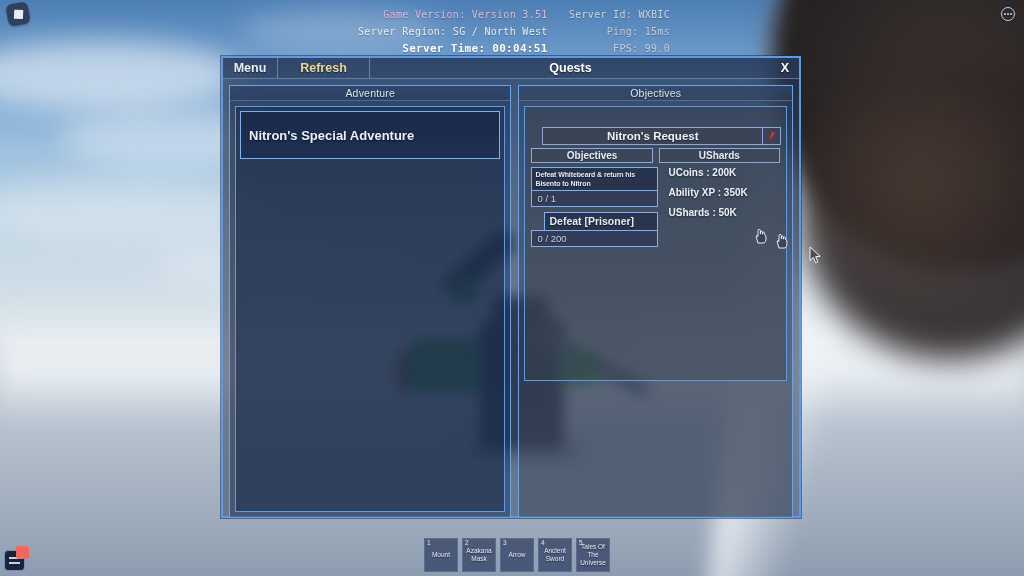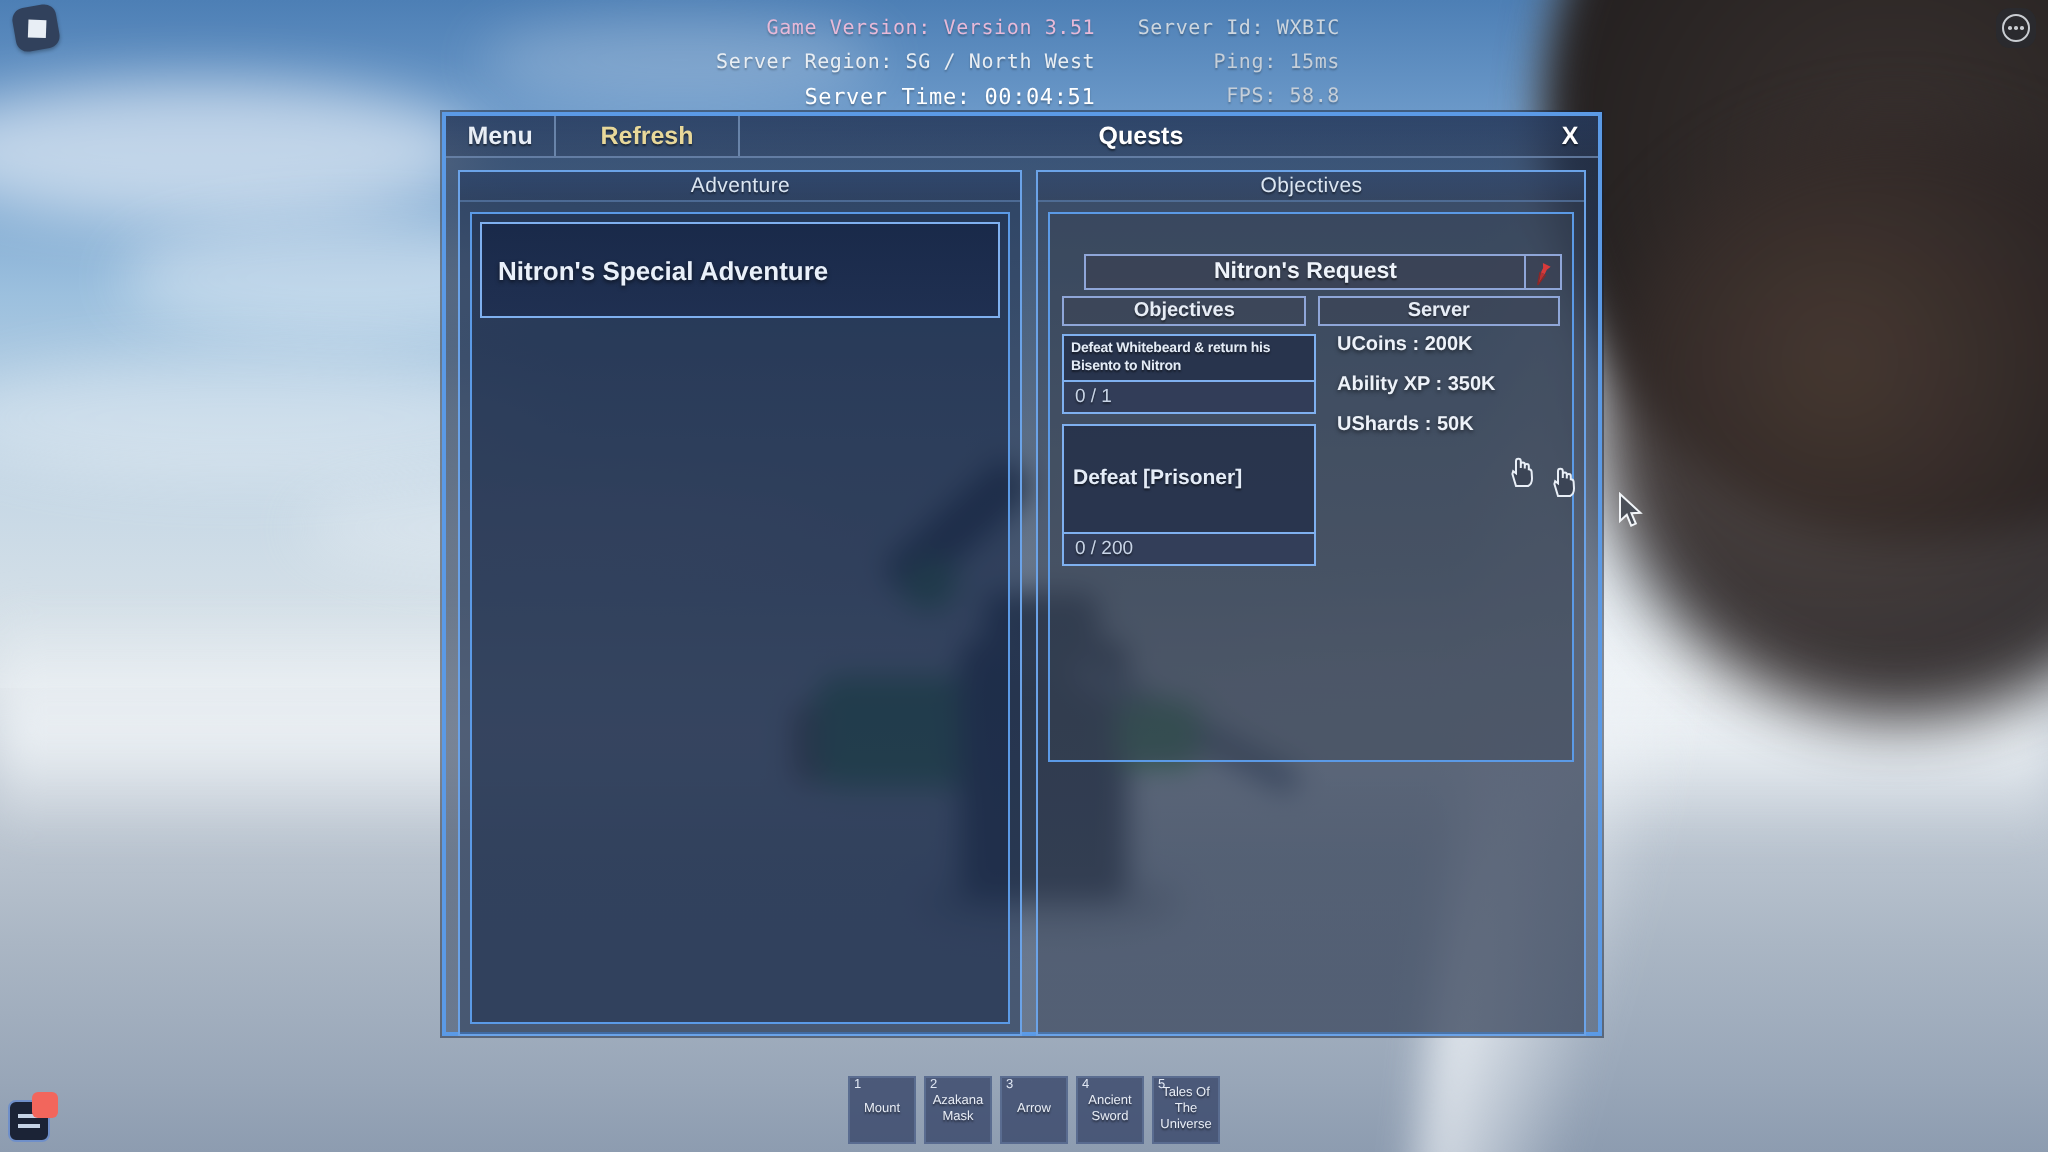--- a/index.html
+++ b/index.html
@@ -67,21 +67,21 @@
     position:absolute; left:0; top:0; width:1024px; height:58px;
     font-family:"DejaVu Sans Mono", monospace; font-size:10px; letter-spacing:.3px;
     pointer-events:none;
   }
   .stat-col { position:absolute; }
   .stat-left  { left:358px; top:6px; text-align:right; }
   .stat-right { left:560px; top:6px; width:110px; text-align:right; }
   .stat-line { height:17px; line-height:17px; white-space:nowrap; text-shadow:0 1px 1px rgba(0,0,0,.25); }
   .s-version { color:#e7b9d8; }
   .s-region  { color:#e9eef3; }
-  .s-time    { color:#ffffff; font-weight:normal; font-size:11px; }
+  .s-time    { color:#ffffff; font-weight:bold; font-size:11px; }
   .s-dim     { color:#cdd6df; }
   .s-dim2    { color:#c6cfd9; }
 
   
   .rbx-logo {
     position:absolute; left:7px; top:3px; width:22px; height:22px;
     background:#31415c; border-radius:6px; transform:rotate(-10deg);
     box-shadow:0 1px 2px rgba(0,0,0,.3);
     display:flex; align-items:center; justify-content:center;
   }
@@ -200,21 +200,21 @@
   .col-rew { flex:1; padding-left:2px; }
 
   .obj-item { margin-bottom:5px; }
   .obj-desc {
     border:1px solid #7fb0ef; border-bottom:none;
     background:rgba(36,48,74,.85);
     padding:2px 3px; font-size:7px; font-weight:bold; color:#e4ecf7;
     line-height:9px; letter-spacing:-0.1px;
     text-shadow:0 1px 1px rgba(0,0,0,.5);
   }
-  .obj-desc.big { font-size:10.5px; line-height:13px; padding:20px 4px; letter-spacing:0; }
+  .obj-desc.big { font-size:10.5px; line-height:13px; padding:2px 4px; letter-spacing:0;margin-left:13px; }
   .obj-prog {
     border:1px solid #7fb0ef;
     background:rgba(46,58,86,.8);
     padding:2px 5px; font-size:9.5px; color:#c8d4e6;
     text-shadow:0 1px 1px rgba(0,0,0,.45);
   }
 
   .reward-line {
     font-size:10px; font-weight:bold; color:#edf2f9;
     margin-bottom:9px; text-shadow:0 1px 2px rgba(0,0,0,.55);
@@ -274,21 +274,21 @@
 
   <div class="topstats">
     <div class="stat-col stat-left">
       <div class="stat-line s-version">Game Version: Version 3.51</div>
       <div class="stat-line s-region">Server Region: SG / North West</div>
       <div class="stat-line s-time">Server Time: 00:04:51</div>
     </div>
     <div class="stat-col stat-right">
       <div class="stat-line s-dim">Server Id: WXBIC</div>
       <div class="stat-line s-dim2">Ping: 15ms</div>
-      <div class="stat-line s-dim2">FPS: 58.8</div>
+      <div class="stat-line s-dim2">FPS: 99.0</div>
     </div>
   </div>
 
   <div class="rbx-logo">
       <i></i>
     </div>
   <div class="dots-btn">
     <div class="ring">
         <b></b>
         <b></b>
@@ -332,21 +332,21 @@
               <svg class="pin-ico" width="11" height="11" viewBox="0 0 12 12">
                 <path d="M7.8 0.9 L11.1 4.2 L8.6 5 L6.6 7 L5 5.4 L7 3.4 Z" fill="#d83a3a"></path>
                 <path d="M5.0 5.4 L6.6 7.0 L1.6 10.8 Z" fill="#b93030"></path>
                 <path d="M4.6 5.0 L1.1 11.1 L7.0 7.4" fill="none" stroke="#8e2626" stroke-width="0.7"></path>
               </svg>
             </div>
           </div>
 
           <div class="tabs">
             <div class="tab">Objectives</div>
-            <div class="tab">Server</div>
+            <div class="tab">UShards</div>
           </div>
 
           <div class="cols">
 
             <div class="col-obj">
               <div class="obj-item">
                 <div class="obj-desc">Defeat Whitebeard &amp; return his Bisento to Nitron</div>
                 <div class="obj-prog">0 / 1</div>
               </div>
               <div class="obj-item">

